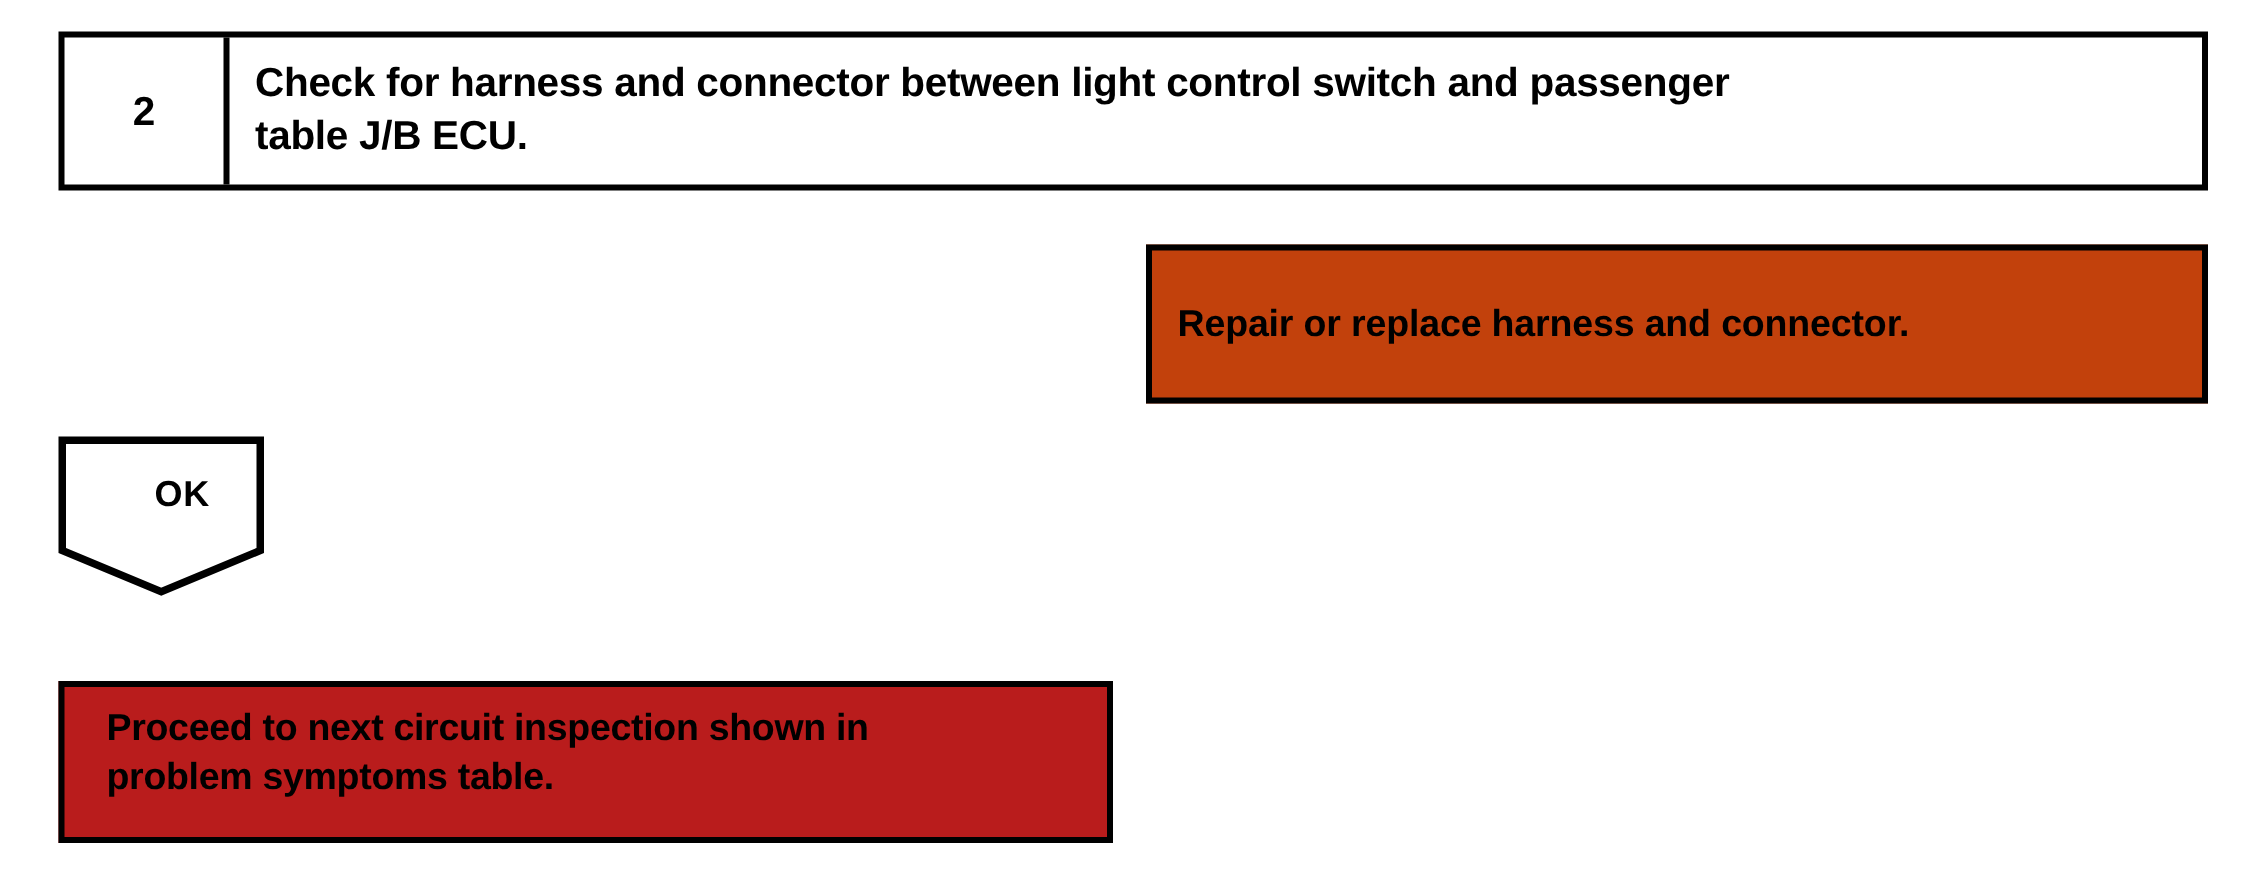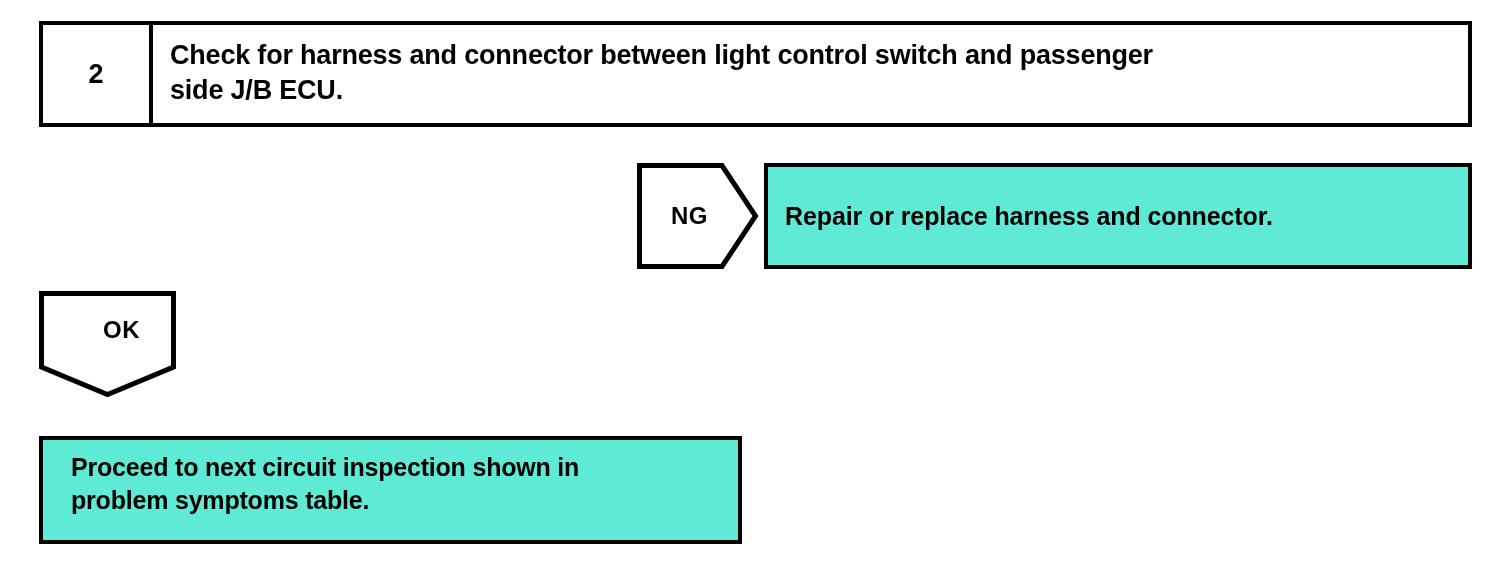--- a/index.html
+++ b/index.html
@@ -95,21 +95,21 @@
   .result-box {
     position: absolute;
     left: 764px;
     top: 163px;
     width: 708px;
     height: 106px;
     border: 4px solid #000000;
     box-sizing: border-box;
     display: flex;
     align-items: center;
-    background: #5eead4;
+    background: #c2410c;
   }
   .result-text {
     font-size: 25px;
     font-weight: bold;
     line-height: 1.3;
     padding-left: 17px;
     letter-spacing: -0.1px;
   }
 
   
@@ -137,26 +137,26 @@
     justify-content: center;
     font-size: 24px;
     font-weight: bold;
     letter-spacing: 0.5px;
   }
 
   
   .next-box {
     position: absolute;
     left: 39px;
-    top: 436px;
+    top: 454px;
     width: 703px;
     height: 108px;
     border: 4px solid #000000;
     box-sizing: border-box;
-    background: #5eead4;
+    background: #b91c1c;
   }
   .next-text {
     font-size: 25px;
     font-weight: bold;
     line-height: 1.3;
     padding: 11px 0 0 28px;
     white-space: pre-line;
     letter-spacing: -0.2px;
   }
 </style>
@@ -164,30 +164,24 @@
 <body>
 
 <div id="canvas">
 
   <div class="step-box">
     <div class="step-number-cell">
       <span class="step-number">2</span>
     </div>
     <div class="step-text-cell">
       <span class="step-text">Check for harness and connector between light control switch and passenger
-side J/B ECU.</span>
+table J/B ECU.</span>
     </div>
   </div>
 
-  <div class="ng-shape">
-    <svg viewBox="0 0 121 106" xmlns="http://www.w3.org/2000/svg">
-      <path d="M 2.5 2.5 L 85 2.5 L 118.5 53 L 85 103.5 L 2.5 103.5 Z" fill="#ffffff" stroke="#000000" stroke-width="5" stroke-linejoin="miter"></path>
-    </svg>
-    <span class="ng-label">NG</span>
-  </div>
 
   <div class="result-box">
     <span class="result-text">Repair or replace harness and connector.</span>
   </div>
 
   <div class="ok-shape">
     <svg viewBox="0 0 137 106" xmlns="http://www.w3.org/2000/svg">
       <path d="M 2.5 2.5 L 134.5 2.5 L 134.5 76 L 68.5 103.5 L 2.5 76 Z" fill="#ffffff" stroke="#000000" stroke-width="5" stroke-linejoin="miter"></path>
     </svg>
     <span class="ok-label">OK</span>

